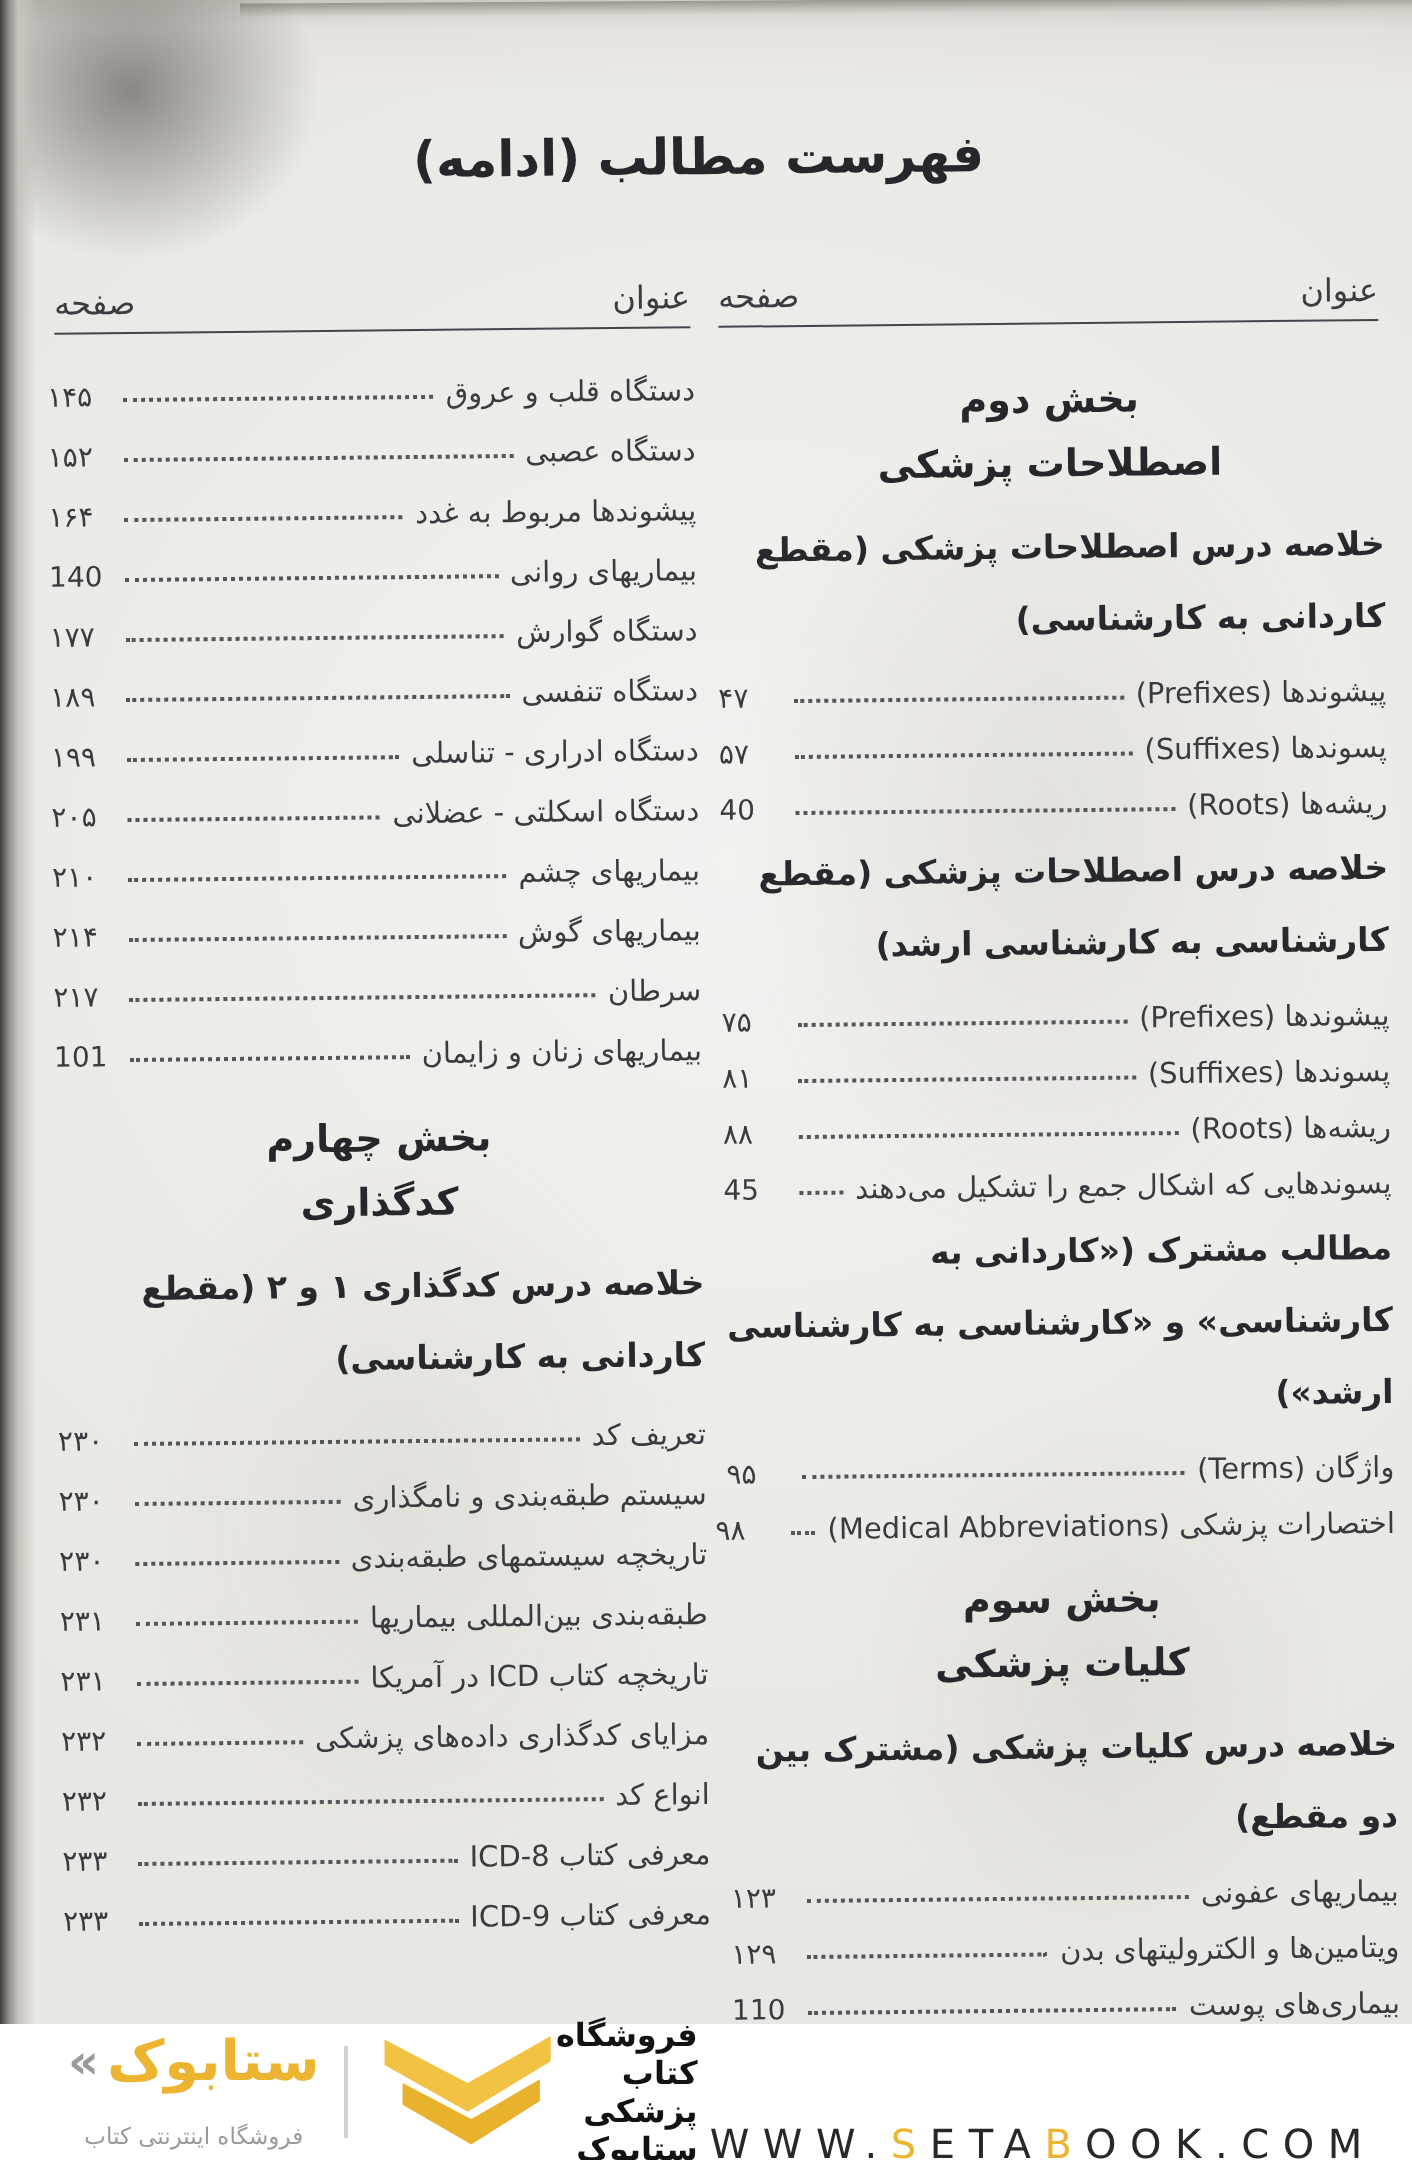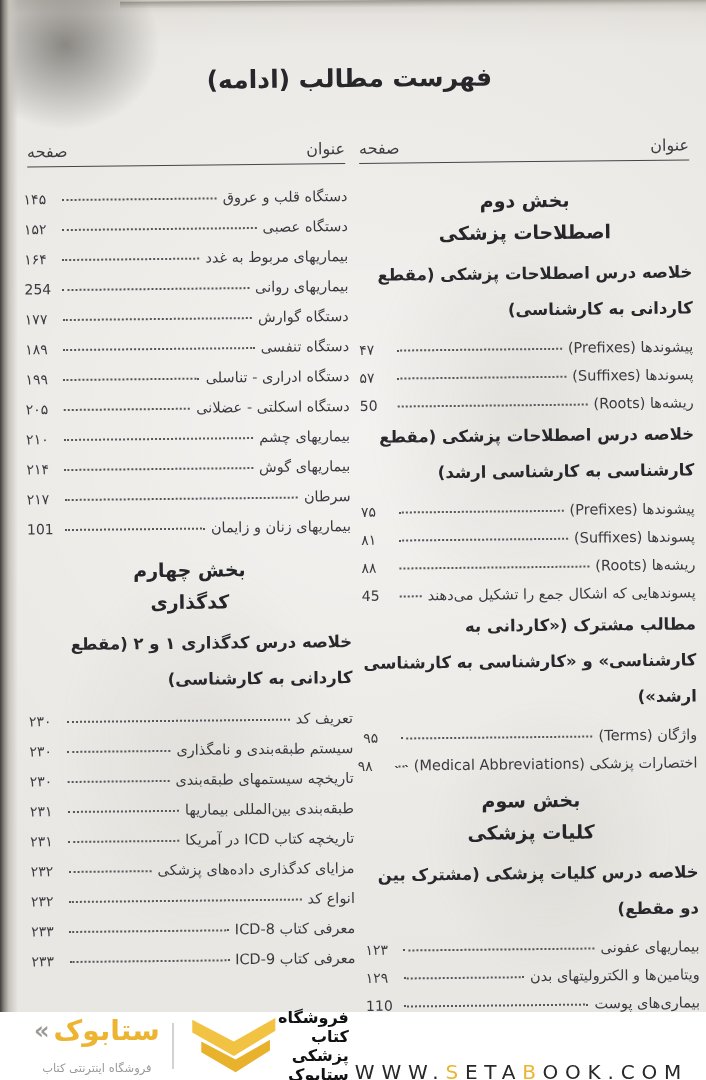--- a/index.html
+++ b/index.html
@@ -128,21 +128,21 @@
         <span class="enum">۴۷</span>
       </div>
       <div class="entry">
         <span class="etitle">پسوندها (Suffixes)</span>
         <span class="leader"></span>
         <span class="enum">۵۷</span>
       </div>
       <div class="entry">
         <span class="etitle">ریشه‌ها (Roots)</span>
         <span class="leader"></span>
-        <span class="enum">50</span>
+        <span class="enum">40</span>
       </div>
       <div class="tocheading">خلاصه درس اصطلاحات پزشکی (مقطع کارشناسی به کارشناسی ارشد)</div>
       <div class="entry">
         <span class="etitle">پیشوندها (Prefixes)</span>
         <span class="leader"></span>
         <span class="enum">۷۵</span>
       </div>
       <div class="entry">
         <span class="etitle">پسوندها (Suffixes)</span>
         <span class="leader"></span>
@@ -200,28 +200,28 @@
         <span class="etitle">دستگاه قلب و عروق</span>
         <span class="leader"></span>
         <span class="enum">۱۴۵</span>
       </div>
       <div class="entry">
         <span class="etitle">دستگاه عصبی</span>
         <span class="leader"></span>
         <span class="enum">۱۵۲</span>
       </div>
       <div class="entry">
-        <span class="etitle">بیماریهای مربوط به غدد</span>
+        <span class="etitle">پیشوندها مربوط به غدد</span>
         <span class="leader"></span>
         <span class="enum">۱۶۴</span>
       </div>
       <div class="entry">
         <span class="etitle">بیماریهای روانی</span>
         <span class="leader"></span>
-        <span class="enum">254</span>
+        <span class="enum">140</span>
       </div>
       <div class="entry">
         <span class="etitle">دستگاه گوارش</span>
         <span class="leader"></span>
         <span class="enum">۱۷۷</span>
       </div>
       <div class="entry">
         <span class="etitle">دستگاه تنفسی</span>
         <span class="leader"></span>
         <span class="enum">۱۸۹</span>

